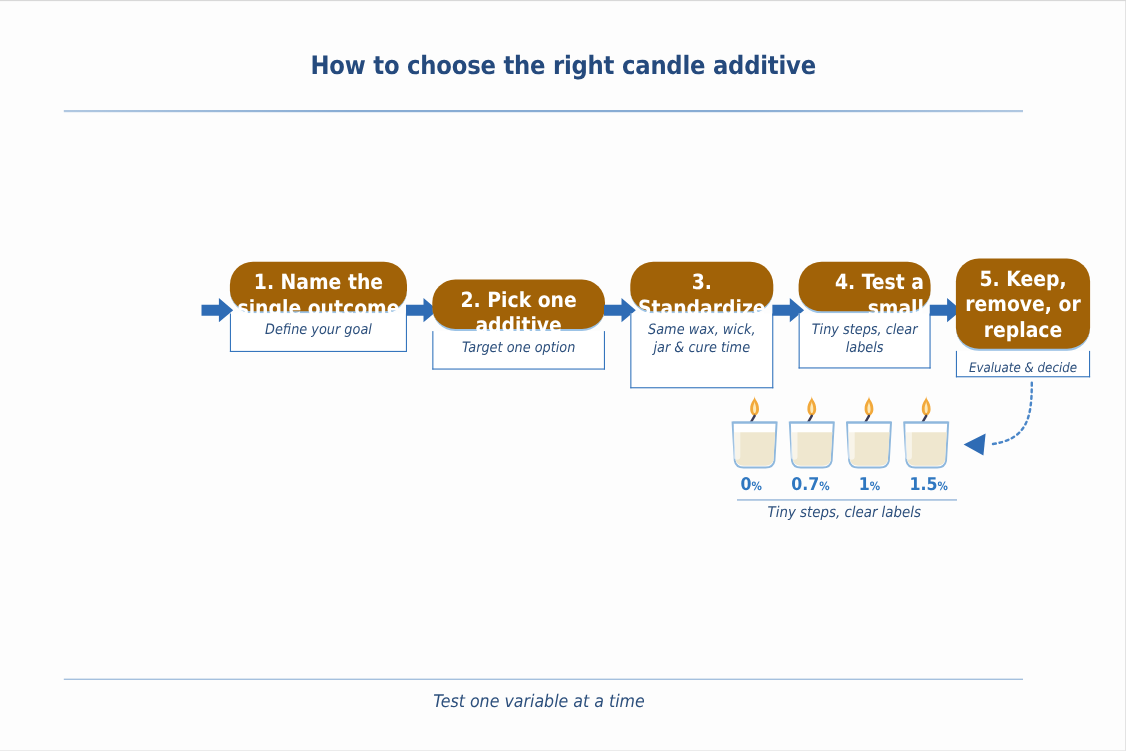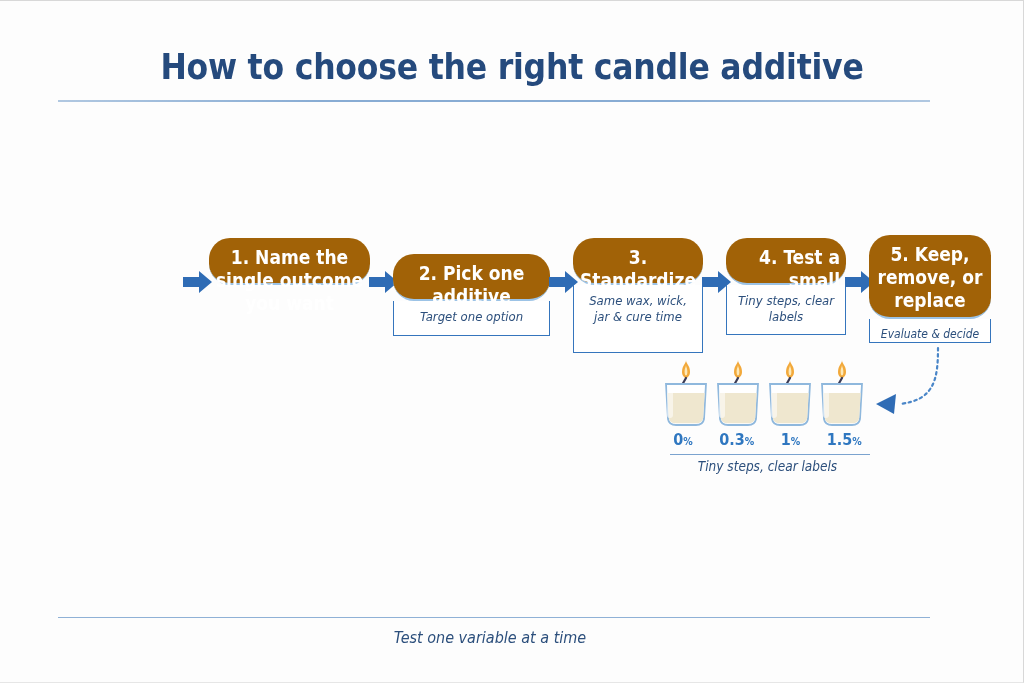--- a/index.html
+++ b/index.html
@@ -22,21 +22,21 @@
     overflow: hidden;
   }
 
   
   #title {
     position: absolute;
     left: 0;
     top: 46px;
     width: 1024px;
     text-align: center;
-    font-size: 35px;
+    font-size: 23px;
     font-weight: bold;
     color: #254a7d;
     letter-spacing: -0.2px;
     font-family: "DejaVu Sans Condensed", "Liberation Sans Narrow", "DejaVu Sans", sans-serif;
   }
   #title-rule {
     position: absolute;
     left: 58px;
     top: 99px;
     width: 872px;
@@ -213,20 +213,21 @@
 
 
   <div class="block-arrow" style="left:183px; top:268px;">
     <svg width="30" height="26" viewBox="0 0 30 26">
       <polygon points="0,8 16,8 16,2 29,13 16,24 16,18 0,18" fill="#2f6cb5"></polygon>
     </svg>
   </div>
 
   <div class="step" style="left:209px; top:237px; width:161px;">
     <div class="step-head" style="height:47px;">1. Name the single outcome you want</div>
+    <div class="step-body" style="height:35px;">Define your goal</div>
   </div>
 
   <div class="block-arrow" style="left:369px; top:268px;">
     <svg width="30" height="26" viewBox="0 0 30 26">
       <polygon points="0,8 16,8 16,2 29,13 16,24 16,18 0,18" fill="#2f6cb5"></polygon>
     </svg>
   </div>
 
   <div class="step" style="left:393px; top:237px; width:157px;">
     <div class="step-head" style="height:47px;margin-top:16px;">2. Pick one additive category</div>
@@ -311,21 +312,21 @@
         <path d="M 26 19 L 22 26" stroke="#3b3b55" stroke-width="2.2" stroke-linecap="round"></path>
         <path d="M 6 25 L 8 60 Q 9 66, 16 66 L 36 66 Q 43 66, 44 60 L 46 25 Z" fill="#ffffff" stroke="#8fb8dd" stroke-width="1.8"></path>
         <path d="M 7.3 34 L 8.8 59 Q 9.6 64.3, 16 64.3 L 36 64.3 Q 42.4 64.3, 43.2 59 L 44.7 34 Z" fill="#efe7cf"></path>
         <path d="M 6 25 L 46 25" stroke="#8fb8dd" stroke-width="1.8"></path>
         <rect x="7" y="27" width="6" height="32" rx="3" fill="#ffffff" opacity="0.55"></rect>
       </g>
     </svg>
 
     <div id="ladder-labels">
       <div class="ladder-label"><span>0</span><span class="pct">%</span></div>
-      <div class="ladder-label"><span>0.3</span><span class="pct">%</span></div>
+      <div class="ladder-label"><span>0.7</span><span class="pct">%</span></div>
       <div class="ladder-label"><span>1</span><span class="pct">%</span></div>
       <div class="ladder-label"><span>1.5</span><span class="pct">%</span></div>
     </div>
 
     <div id="ladder-rule"></div>
     <div id="ladder-caption">Tiny steps, clear labels</div>
   </div>
 
   <div id="footer-rule"></div>
   <div id="footer-text">Test one variable at a time</div>

